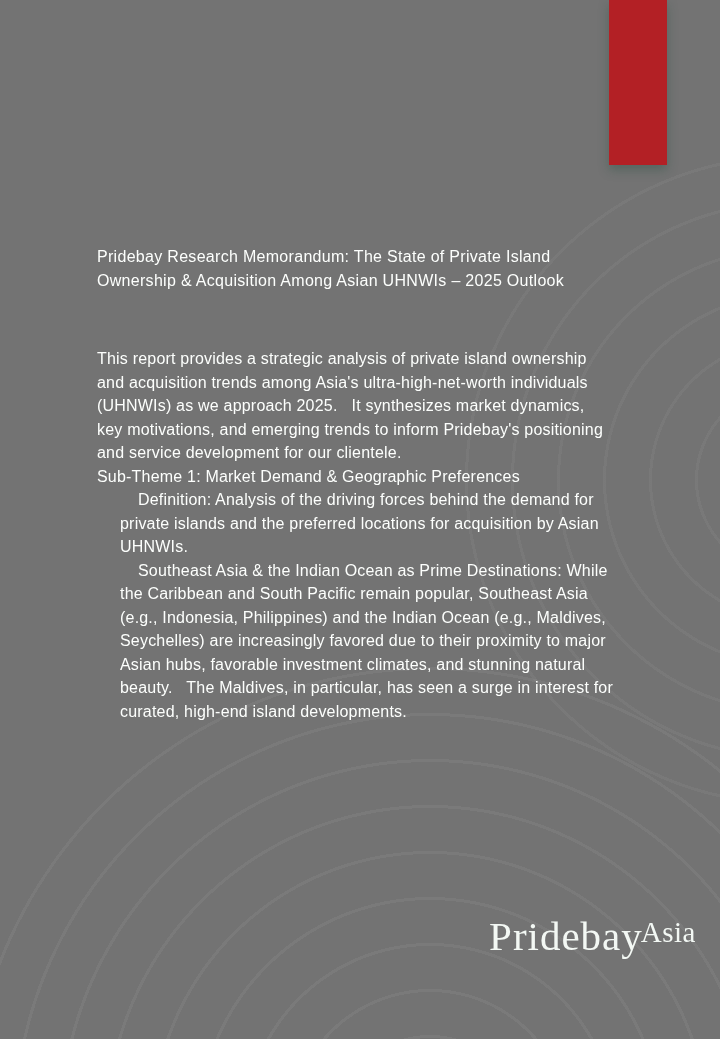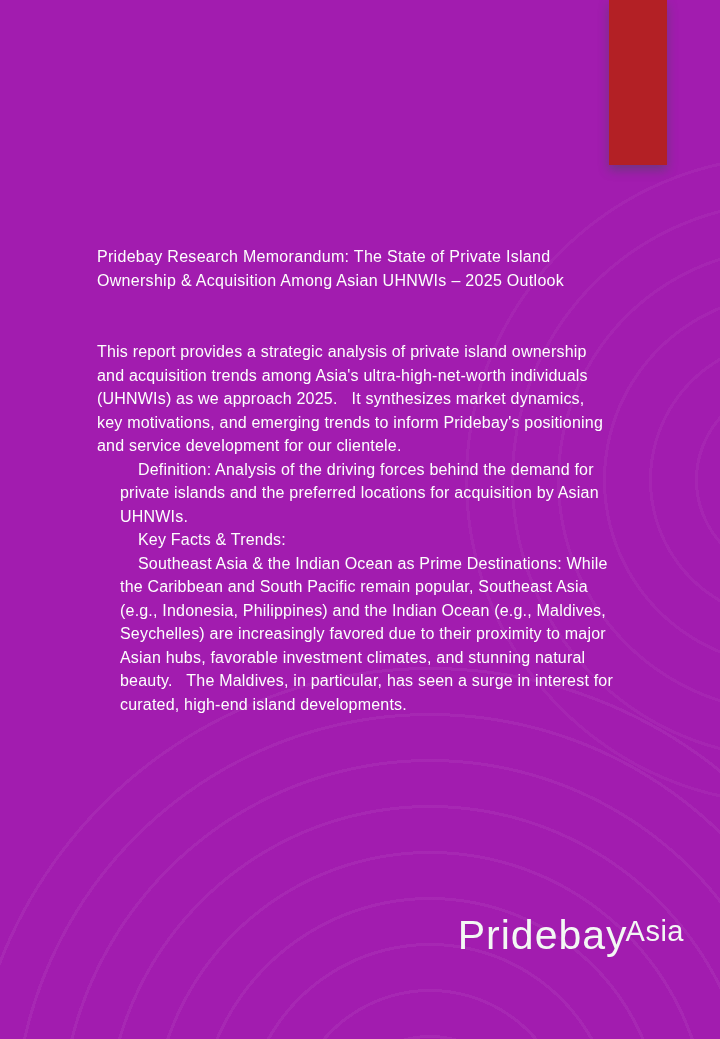--- a/index.html
+++ b/index.html
@@ -47,71 +47,71 @@
     font-size: 16px;
     font-weight: normal;
     line-height: 23.5px;
     letter-spacing: 0.3px;
     white-space: pre-wrap;
   }
 
   .memo-body {
     position: absolute;
     left: 97px;
-    top: 340px;
+    top: 347px;
     width: 516px;
     color: #fdfffd;
     font-size: 16px;
     line-height: 23.5px;
     letter-spacing: 0.2px;
   }
   .memo-body p {
     margin: 0;
     white-space: pre-wrap;
   }
   .memo-body p.indent {
     text-indent: 18px;
     margin-left: 23px;
   }
 
   .logo {
     position: absolute;
-    right: 36px;
+    right: 24px;
     top: 912px;
     color: #f3f8f4;
-    font-family: Liberation Sans, sans-serif;
+    font-family: Liberation Serif, serif;
     white-space: nowrap;
   }
   .logo .brand {
     font-size: 41px;
     letter-spacing: 1px;
   }
   .logo .region {
     font-size: 29px;
     letter-spacing: 0.5px;
     vertical-align: 8px;
     margin-left: -2px;
   }
 </style>
 </head>
 <body>
 
-<div class="slide" style="background: #a21caf; color: rgb(253, 255, 253);">
+<div class="slide" style="background: #737373; color: rgb(253, 255, 253);">
 
   <div class="ripple ripple-bottom-left"></div>
   <div class="ripple ripple-right"></div>
 
   <div class="accent-bar" style="background: rgb(179, 32, 37);"></div>
 
   <h1 class="memo-title">Pridebay Research Memorandum: The State of Private Island Ownership &amp; Acquisition Among Asian UHNWIs – 2025 Outlook</h1>
 
   <div class="memo-body">
     <p>This report provides a strategic analysis of private island ownership and acquisition trends among Asia's ultra-high-net-worth individuals (UHNWIs) as we approach 2025.   It synthesizes market dynamics, key motivations, and emerging trends to inform Pridebay's positioning and service development for our clientele.</p>
+    <p>Sub-Theme 1: Market Demand &amp; Geographic Preferences</p>
     <p class="indent">Definition: Analysis of the driving forces behind the demand for private islands and the preferred locations for acquisition by Asian UHNWIs.</p>
-    <p class="indent">Key Facts &amp; Trends:</p>
     <p class="indent">Southeast Asia &amp; the Indian Ocean as Prime Destinations: While the Caribbean and South Pacific remain popular, Southeast Asia (e.g., Indonesia, Philippines) and the Indian Ocean (e.g., Maldives, Seychelles) are increasingly favored due to their proximity to major Asian hubs, favorable investment climates, and stunning natural beauty.   The Maldives, in particular, has seen a surge in interest for curated, high-end island developments.</p>
   </div>
 
   <div class="logo">
     <span class="brand">Pridebay</span><span class="region">Asia</span>
   </div>
 
 </div>
 
 </body></html>

